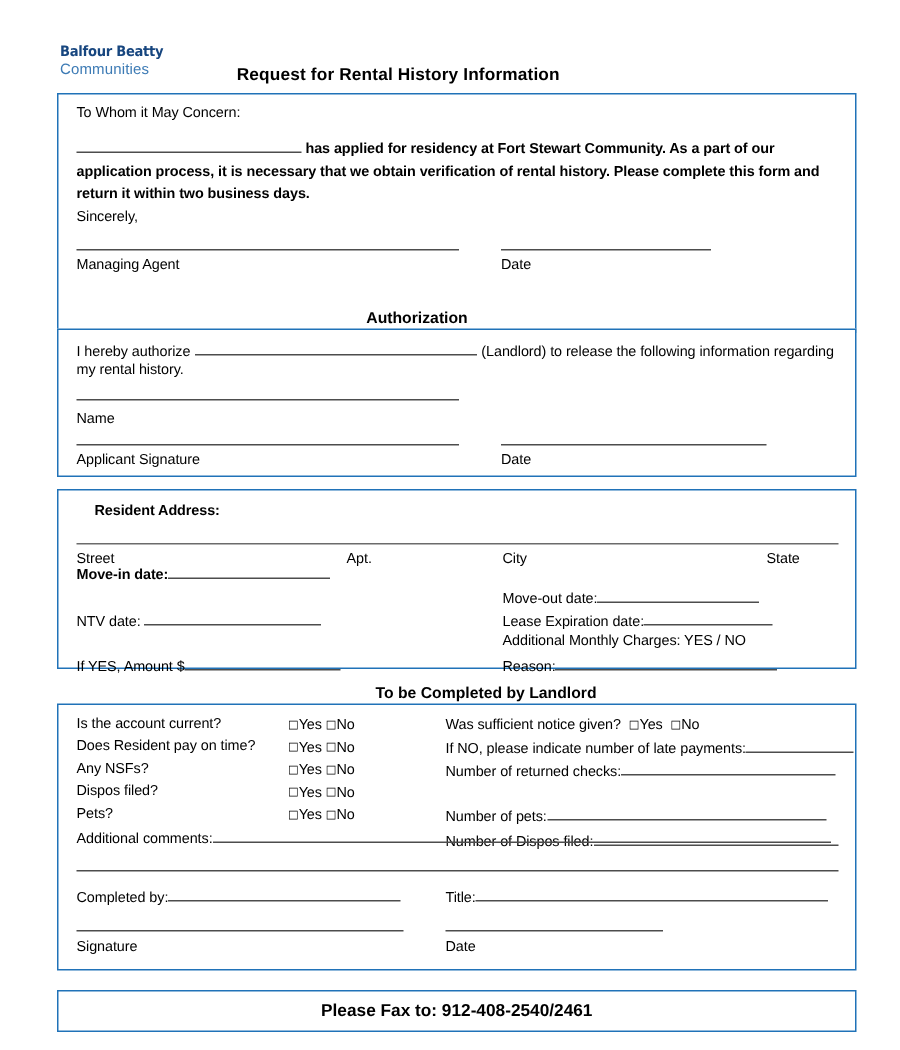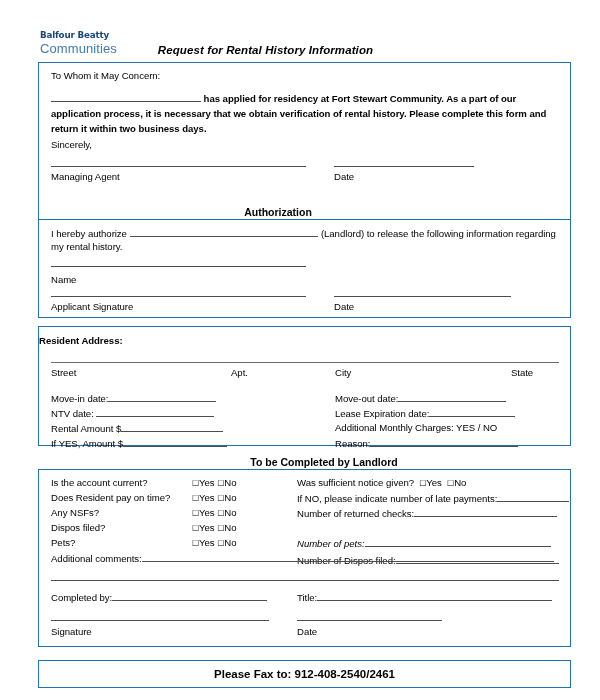--- a/index.html
+++ b/index.html
@@ -43,35 +43,34 @@
     font-weight: bold;
     font-size: 9.5px;
     letter-spacing: -0.2px;
     color: #17467F;
     transform: scaleX(0.92);
     transform-origin: left top;
   }
   .logo-sub {
     display: block;
     font-family: "Liberation Sans", sans-serif;
-    font-size: 13px;
+    font-size: 10px;
     color: #3D7BB5;
     margin-top: 2px;
     letter-spacing: 0.1px;
   }
   .doc-title {
     position: absolute;
     left: 0;
     top: 44px;
     width: 531px;
     text-align: center;
     font-size: 11.5px;
     font-weight: bold;
     letter-spacing: 0.1px;
-    font-style: italic;
   }
 
   
   .box {
     position: absolute;
     left: 38px;
     width: 533px;
     box-sizing: border-box;
     border: 1.6px solid #2072B8;
     background: #ffffff;
@@ -175,36 +174,33 @@
     <div class="t" style="left:12px; top:53px;">Name</div>
 
     <div class="rule" style="left:12px; top:76px; width:255px;"></div>
     <div class="rule" style="left:295px; top:76px; width:177px;"></div>
     <div class="t" style="left:12px; top:80px;">Applicant Signature</div>
     <div class="t" style="left:295px; top:80px;">Date</div>
   </div>
 
   <div class="box" style="top:326px; height:120px;">
 
-    <div class="t b" style="left:0; top:7px;">Resident Address:</div>
+    <div class="t b" style="left:24px; top:7px;">Resident Address:</div>
 
     <div class="rule light" style="left:12px; top:35px; width:508px;"></div>
     <div class="t" style="left:12px; top:39px;">Street</div>
     <div class="t" style="left:192px; top:39px;">Apt.</div>
     <div class="t" style="left:296px; top:39px;">City</div>
     <div class="t" style="left:472px; top:39px;">State</div>
 
-    <div class="t" style="left:12px; top:64px;">
+    <div class="t" style="left:12px; top:48px;font-weight:bold;">
       <span>Move-in date:</span><span class="fill" style="width:108px;"></span>
     </div>
     <div class="t" style="left:12px; top:79px;">
       <span>NTV date: </span><span class="fill" style="width:118px;"></span>
-    </div>
-    <div class="t" style="left:12px; top:94px;">
-      <span>Rental Amount $</span><span class="fill" style="width:102px;"></span>
     </div>
     <div class="t" style="left:12px; top:109px;">
       <span>If YES, Amount $</span><span class="fill" style="width:104px;"></span>
     </div>
 
     <div class="t" style="left:296px; top:64px;">
       <span>Move-out date:</span><span class="fill" style="width:108px;"></span>
     </div>
     <div class="t" style="left:296px; top:79px;">
       <span>Lease Expiration date:</span><span class="fill" style="width:86px;"></span>
@@ -246,21 +242,21 @@
     </div>
     <div class="t" style="left:258px; top:21px;">
       <span>If NO, please indicate number of late payments:</span><span class="fill" style="width:72px;"></span>
     </div>
     <div class="t" style="left:258px; top:36px;">
       <span>Number of returned checks:</span><span class="fill" style="width:143px;"></span>
     </div>
     <div class="t" style="left:258px; top:51px;margin-top:32px;">
       <span>Number of Dispos filed:</span><span class="fill" style="width:163px;"></span>
     </div>
-    <div class="t" style="left:258px; top:66px;font-style:italic;">
+    <div class="t" style="left:258px; top:66px;">
       <span>Number of pets:</span><span class="fill" style="width:186px;"></span>
     </div>
 
     <div class="t" style="left:12px; top:81px;">
       <span>Additional comments:</span><span class="fill" style="width:412px;"></span>
     </div>
     <div class="rule" style="left:12px; top:110px; width:508px;"></div>
 
     <div class="t" style="left:12px; top:120px;">
       <span>Completed by:</span><span class="fill" style="width:155px;"></span>

